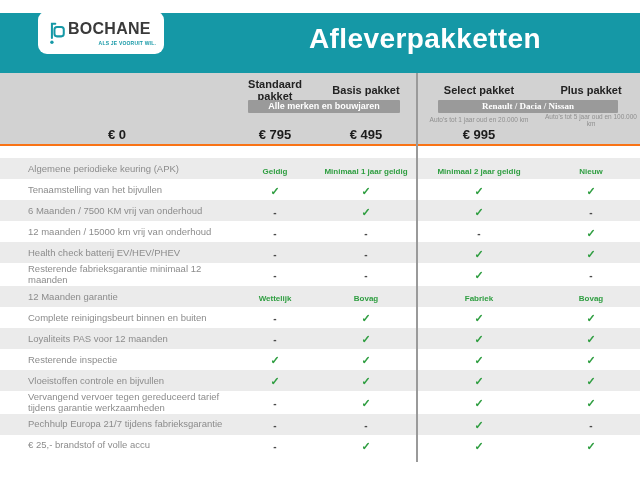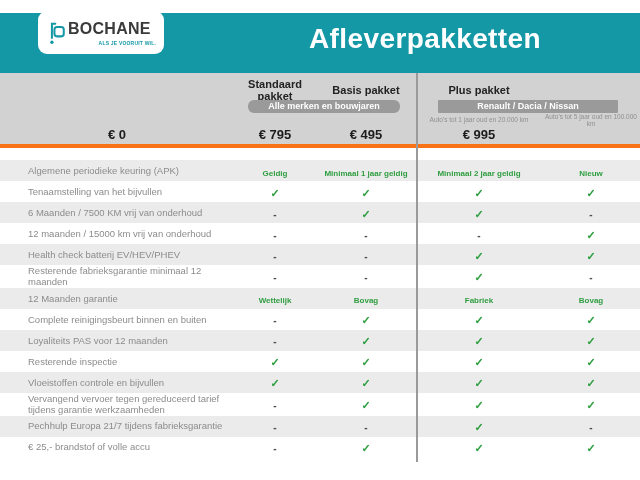--- a/index.html
+++ b/index.html
@@ -15,28 +15,28 @@
   .logo-textblock{display:flex;flex-direction:column;}
   .logo-name{font-size:17px;font-weight:700;color:#3a3a3a;letter-spacing:.3px;transform:scaleX(.94);transform-origin:left;}
   .logo-tagline{font-size:5px;font-weight:700;color:#1598a6;text-align:right;margin-top:1px;letter-spacing:.2px;}
   .title-wrap{position:absolute;left:210px;right:0;top:0;height:51px;display:flex;align-items:center;justify-content:center;}
   .title{font-size:28px;font-weight:700;color:#ffffff;letter-spacing:.4px;}
 
   
   .grid{display:grid;grid-template-columns:234px 82px 100px 126px 98px;align-items:center;}
 
   
-  .band{background:#d2d2d2;border-bottom:4px solid #f97316;padding-top:5px;}
+  .band{background:#d2d2d2;border-bottom:2px solid #f97316;padding-top:5px;}
   .row-packages{height:20px;}
   .pkg{font-size:11px;font-weight:700;color:#222;text-align:center;}
   .row-badges{height:16px;}
   .badge{background:#9a9a9a;color:#ffffff;font-size:9px;font-weight:700;text-align:center;
          height:13px;line-height:13px;border-radius:1px;}
-  .badge1{grid-column:2 / span 2;margin-left:14px;margin-right:16px;border-radius:6px;}
-  .badge2{grid-column:4 / span 2;margin-left:22px;margin-right:22px;}
+  .badge1{grid-column:2 / span 2;margin-left:14px;margin-right:16px;}
+  .badge2{grid-column:4 / span 2;margin-left:22px;margin-right:22px;font-family:Liberation Serif, serif;}
   .row-captions{height:11px;}
   .caption{font-size:6.5px;color:#8f8f8f;text-align:center;line-height:1;}
   .cap1{grid-column:4;}
   .cap2{grid-column:5;}
   .row-total{height:19px;}
   .total-label{font-size:13.5px;font-weight:700;color:#1c1c1c;padding-left:38px;}
   .price{font-size:13px;font-weight:700;color:#1c1c1c;text-align:center;}
 
   
   .rows{margin-top:12px;}
@@ -75,20 +75,21 @@
     <div class="title-wrap">
       <span class="title">Afleverpakketten</span>
     </div>
   </div>
 
   <div class="band">
     <div class="grid row-packages">
       <div></div>
       <div class="pkg">Standaard pakket</div>
       <div class="pkg">Basis pakket</div>
+      <div class="pkg">Select pakket</div>
       <div class="pkg">Plus pakket</div>
     </div>
     <div class="grid row-badges">
       <div></div>
       <div class="badge badge1">Alle merken en bouwjaren</div>
       <div class="badge badge2">Renault / Dacia / Nissan</div>
     </div>
     <div class="grid row-captions">
       <div></div>
       <div class="caption cap1">Auto's tot 1 jaar oud en 20.000 km</div>

